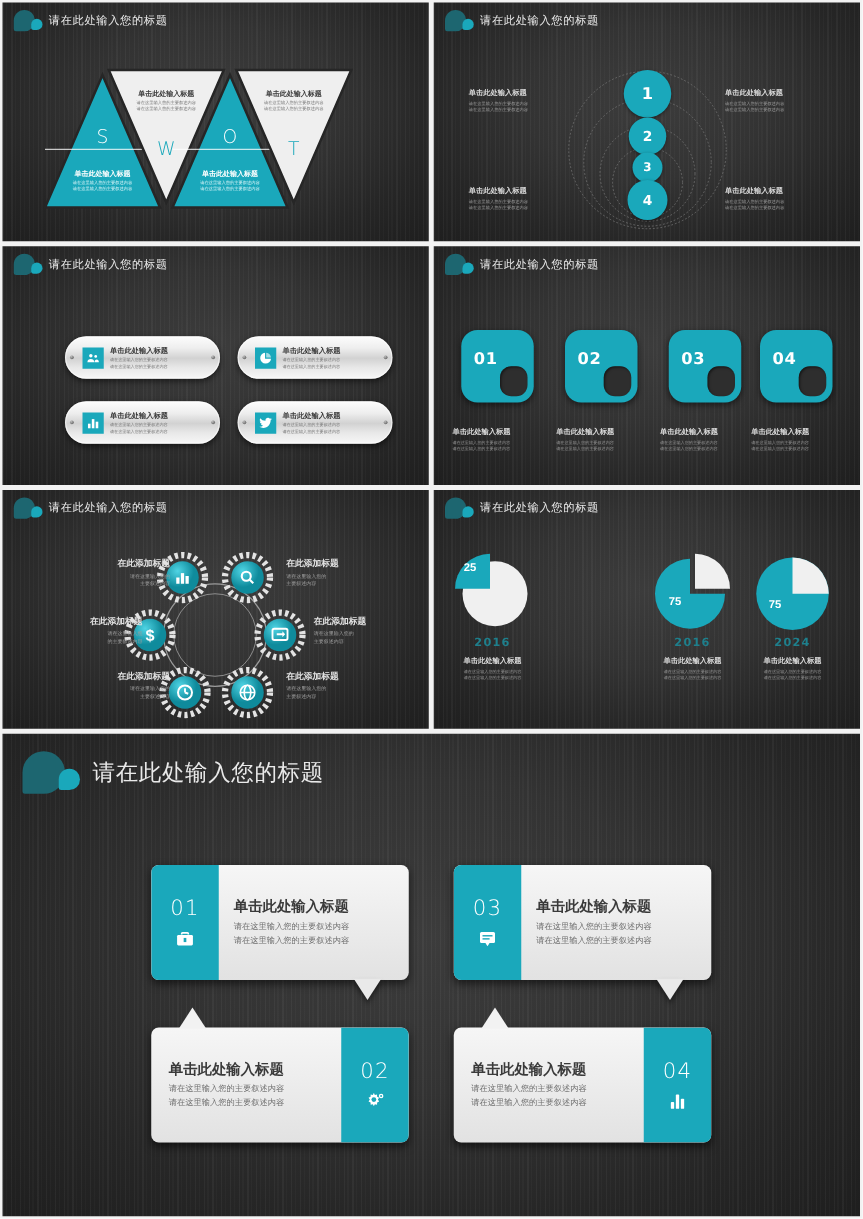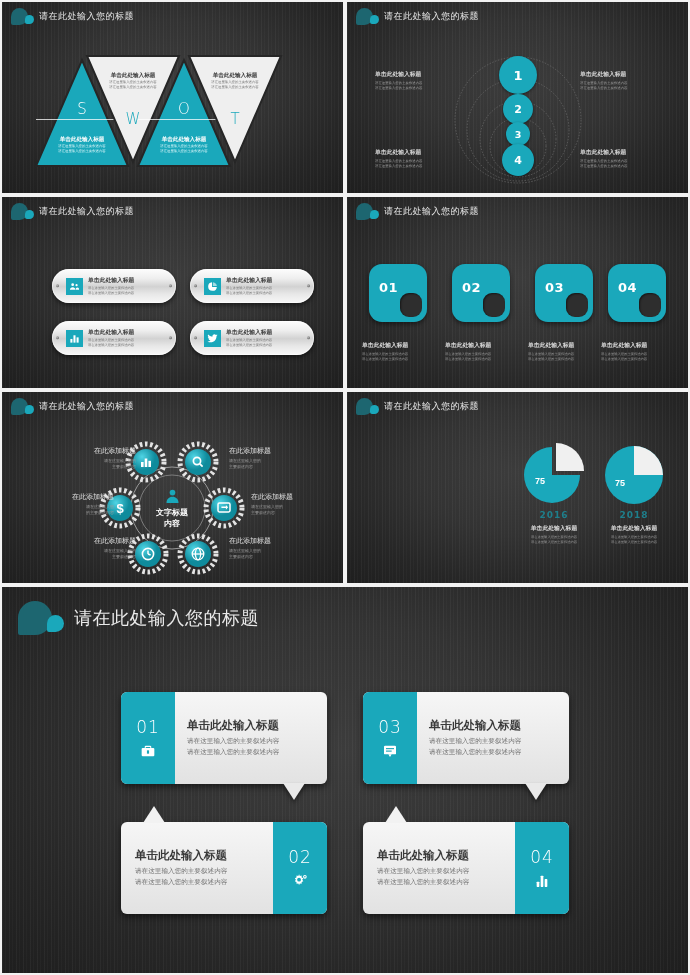--- a/index.html
+++ b/index.html
@@ -109,21 +109,21 @@
     position:absolute; left:10px; top:16px; color:#fff;
     font-size:13px; font-weight:bold; letter-spacing:0.5px;
   }
   .rsq-cap { position:absolute; width:78px; text-align:left; }
   .rsq-cap .h { font-size:5.8px; font-weight:bold; color:#dcdcdc; white-space:nowrap; }
   .rsq-cap .b { font-size:3.3px; line-height:1.55; color:#949494; margin-top:1.5px; }
 
   
   .gear-area { position:absolute; left:0; top:0; width:341px; height:191px; }
   .glbl { position:absolute; width:78px; }
-  .glbl .h { font-size:7px; font-weight:normal; color:#e2e2e2; white-space:nowrap; }
+  .glbl .h { font-size:7px; font-weight:bold; color:#e2e2e2; white-space:nowrap; }
   .glbl .b { font-size:4px; line-height:1.55; color:#9d9d9d; margin-top:2px; }
   .glbl.right { text-align:left; }
   .glbl.left { text-align:right; }
 
   
   .pie-col { position:absolute; width:80px; text-align:center; }
   .pie-yr { font-size:9px; font-weight:bold; color:#1e7f8c; margin-top:2px; letter-spacing:1px; }
   .pie-cap .h { font-size:5.8px; font-weight:bold; color:#dedede; white-space:nowrap; }
   .pie-cap .b { font-size:3.3px; line-height:1.55; color:#959595; margin-top:1.5px; }
 
@@ -493,28 +493,20 @@
             <line x1="0" y1="0" x2="0" y2="-3.4" stroke="#fff" stroke-width="1.5"></line>
             <line x1="0" y1="0" x2="2.6" y2="1" stroke="#fff" stroke-width="1.5"></line>
           </g>
         <g transform="translate(196,162)" fill="none" stroke="#fff" stroke-width="1.3">
             <circle r="5.8"></circle>
             <ellipse rx="2.6" ry="5.8"></ellipse>
             <line x1="-5.8" y1="0" x2="5.8" y2="0"></line>
           </g>
       </svg>
 
-      <div style="position:absolute; left:129px; top:75px; width:82px; height:82px; border-radius:50%; display:flex; flex-direction:column; align-items:center; justify-content:center;">
-        <svg width="17" height="17" viewBox="0 0 24 24" fill="#1aa8bb">
-            <circle cx="12" cy="6.5" r="4"></circle>
-            <path d="M3.5 21c0-5 3.8-8.5 8.5-8.5S20.5 16 20.5 21z"></path>
-          </svg>
-        <div style="color:#ffffff; font-size:8px; font-weight:bold; margin-top:2px;">文字标题</div>
-        <div style="color:#ffffff; font-size:8px; font-weight:bold;">内容</div>
-      </div>
 
       <div class="glbl left" style="left:56px; top:54px;">
         <div class="h">在此添加标题</div>
         <div class="b">
           <div>请在这里输入您的</div>
           <div>主要叙述内容</div>
         </div>
       </div>
       <div class="glbl right" style="left:227px; top:54px;">
         <div class="h">在此添加标题</div>
@@ -554,20 +546,35 @@
     </div>
   </div>
 
   <div class="panel p6">
     <div class="phead small-head">
       <div class="drop-big"></div>
       <div class="drop-small"></div>
       <div class="ptitle">请在此处输入您的标题</div>
     </div>
 
+    <div class="pie-col" style="left:7px; top:50px;">
+      <svg width="80" height="62" viewBox="0 0 80 62">
+        <circle cx="42" cy="33" r="26" fill="#f0f0f0"></circle>
+        <path d="M38,29 L38,1 A28,28 0 0,0 10,29 Z" fill="#1aa8bb"></path>
+        <text x="22" y="15" font-size="9" font-weight="bold" fill="#ffffff" text-anchor="middle" font-family="Liberation Sans, sans-serif">25</text>
+      </svg>
+      <div class="pie-yr">2016</div>
+      <div class="pie-cap" style="margin-top:4px;">
+        <div class="h">单击此处输入标题</div>
+        <div class="b">
+          <div>请在这里输入您的主要叙述内容</div>
+          <div>请在这里输入您的主要叙述内容</div>
+        </div>
+      </div>
+    </div>
 
 
     <div class="pie-col" style="left:167px; top:50px;">
       <svg width="80" height="62" viewBox="0 0 80 62">
         <path d="M38,5 A28,28 0 1,0 66,33 L38,33 Z" fill="#1aa8bb"></path>
         <path d="M42,29 L70,29 A28,28 0 0,0 42,1 Z" fill="#f0f0f0"></path>
         <text x="26" y="42" font-size="9" font-weight="bold" fill="#ffffff" text-anchor="middle" font-family="Liberation Sans, sans-serif">75</text>
       </svg>
       <div class="pie-yr">2016</div>
       <div class="pie-cap" style="margin-top:4px;">
@@ -578,21 +585,21 @@
         </div>
       </div>
     </div>
 
     <div class="pie-col" style="left:247px; top:50px;">
       <svg width="80" height="62" viewBox="0 0 80 62">
         <circle cx="40" cy="33" r="29" fill="#1aa8bb"></circle>
         <path d="M40,33 L40,4 A29,29 0 0,1 69,33 Z" fill="#f0f0f0"></path>
         <text x="26" y="44" font-size="9" font-weight="bold" fill="#ffffff" text-anchor="middle" font-family="Liberation Sans, sans-serif">75</text>
       </svg>
-      <div class="pie-yr">2018</div>
+      <div class="pie-yr">2024</div>
       <div class="pie-cap" style="margin-top:4px;">
         <div class="h">单击此处输入标题</div>
         <div class="b">
           <div>请在这里输入您的主要叙述内容</div>
           <div>请在这里输入您的主要叙述内容</div>
         </div>
       </div>
     </div>
   </div>
 

